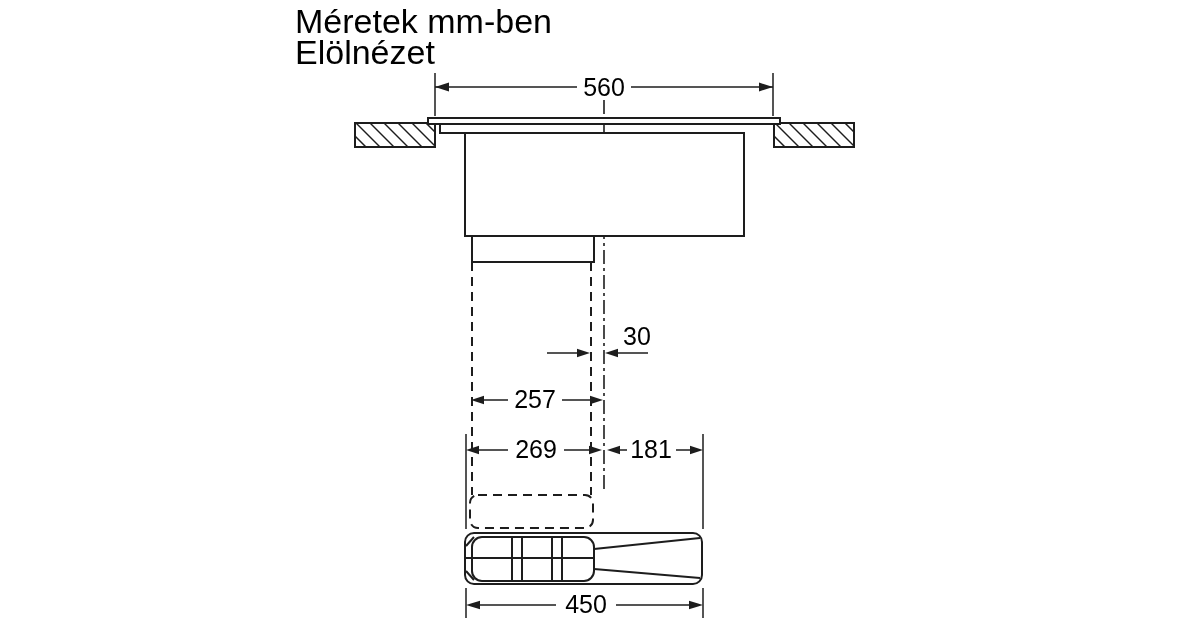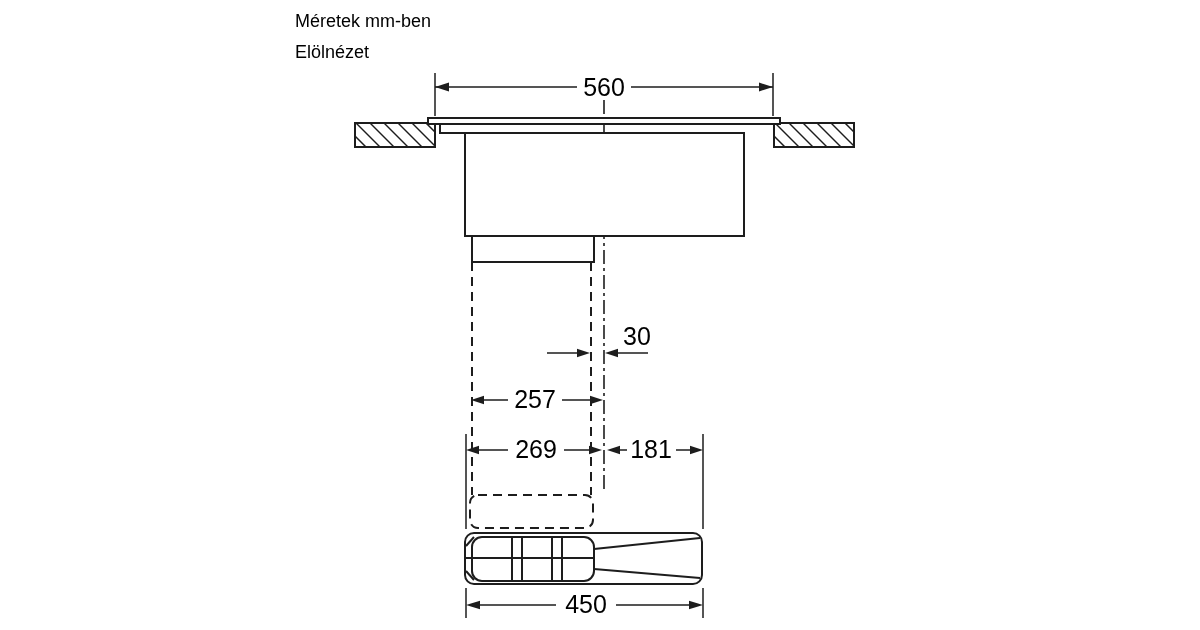--- a/index.html
+++ b/index.html
@@ -5,21 +5,21 @@
   html,body{margin:0;padding:0;background:#ffffff;}
   .canvas{
     position:relative;
     width:1200px;height:630px;
     background:#ffffff;
     font-family:"Liberation Sans", sans-serif;
     overflow:hidden;
   }
   .title{
     position:absolute;left:295px;top:6px;
-    font-size:18px;line-height:31px;color:#000;
+    font-size:34px;line-height:31px;color:#000;
     white-space:nowrap;
   }
   svg{position:absolute;left:0;top:0;}
   svg text{
     font-family:"Liberation Sans", sans-serif;
     font-size:25px;fill:#000;
   }
   .obj{stroke:#1d1d1d;stroke-width:2;fill:none;}
   .objw{stroke:#1d1d1d;stroke-width:2;fill:#ffffff;}
   .thin{stroke:#1d1d1d;stroke-width:1.5;fill:none;}

